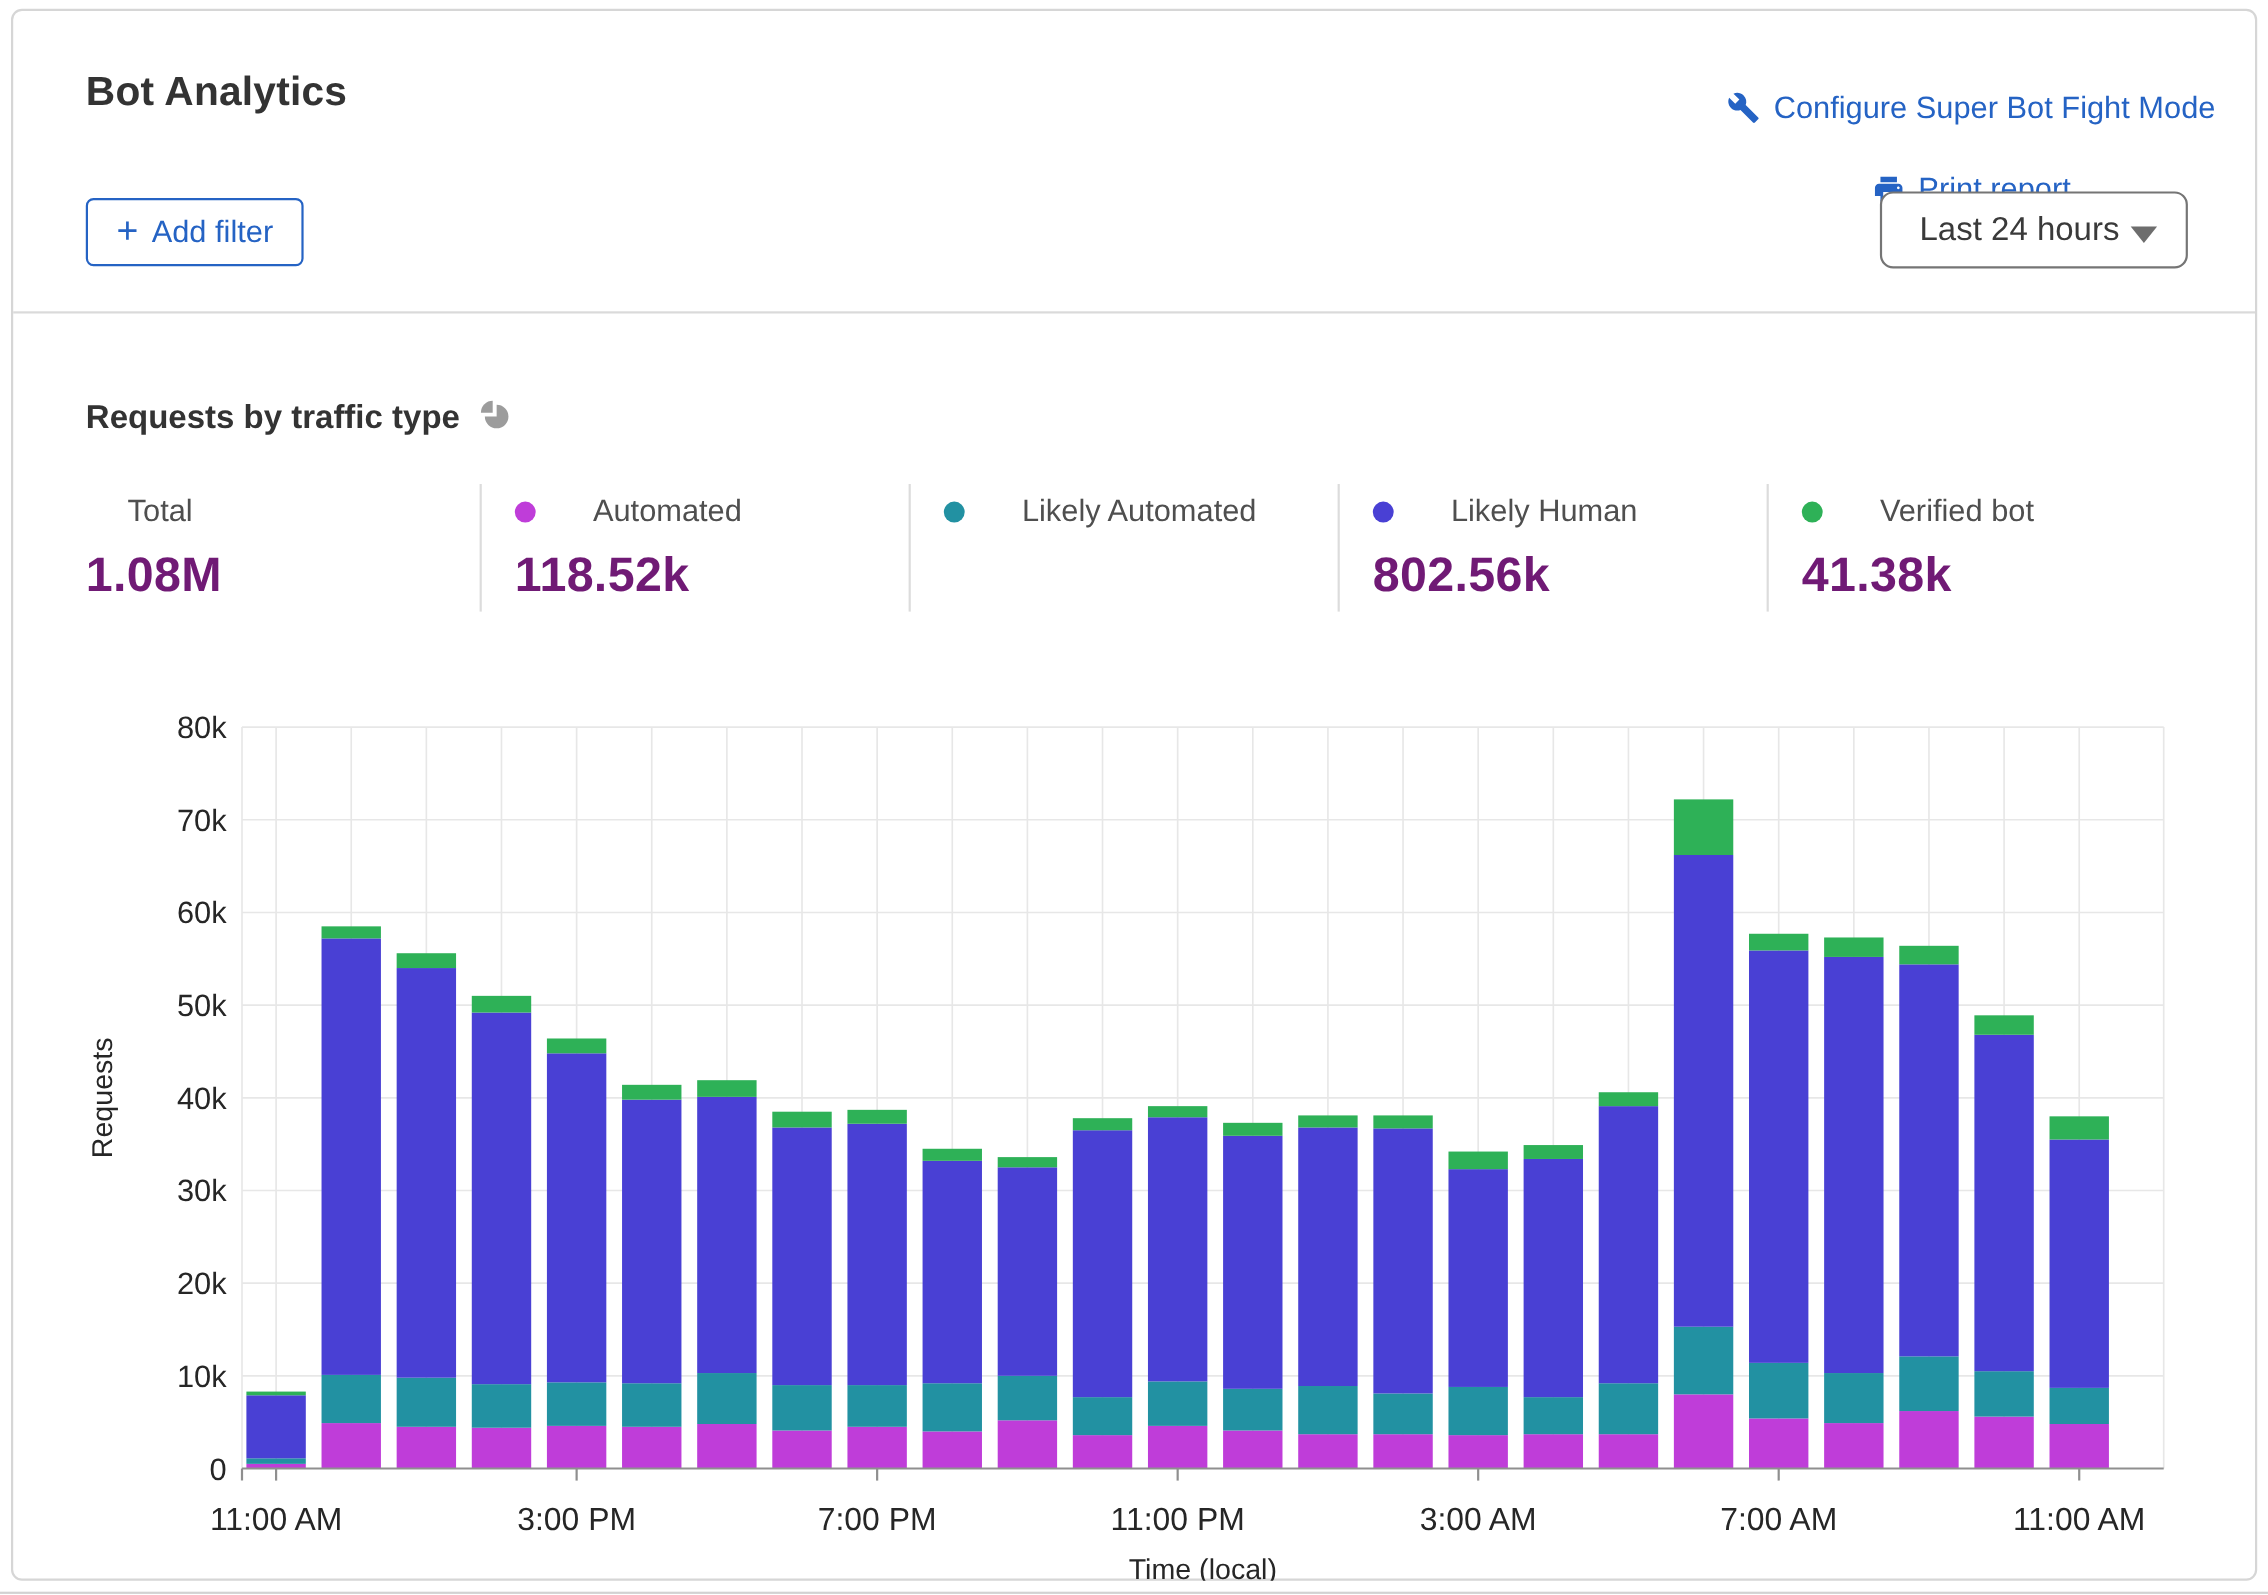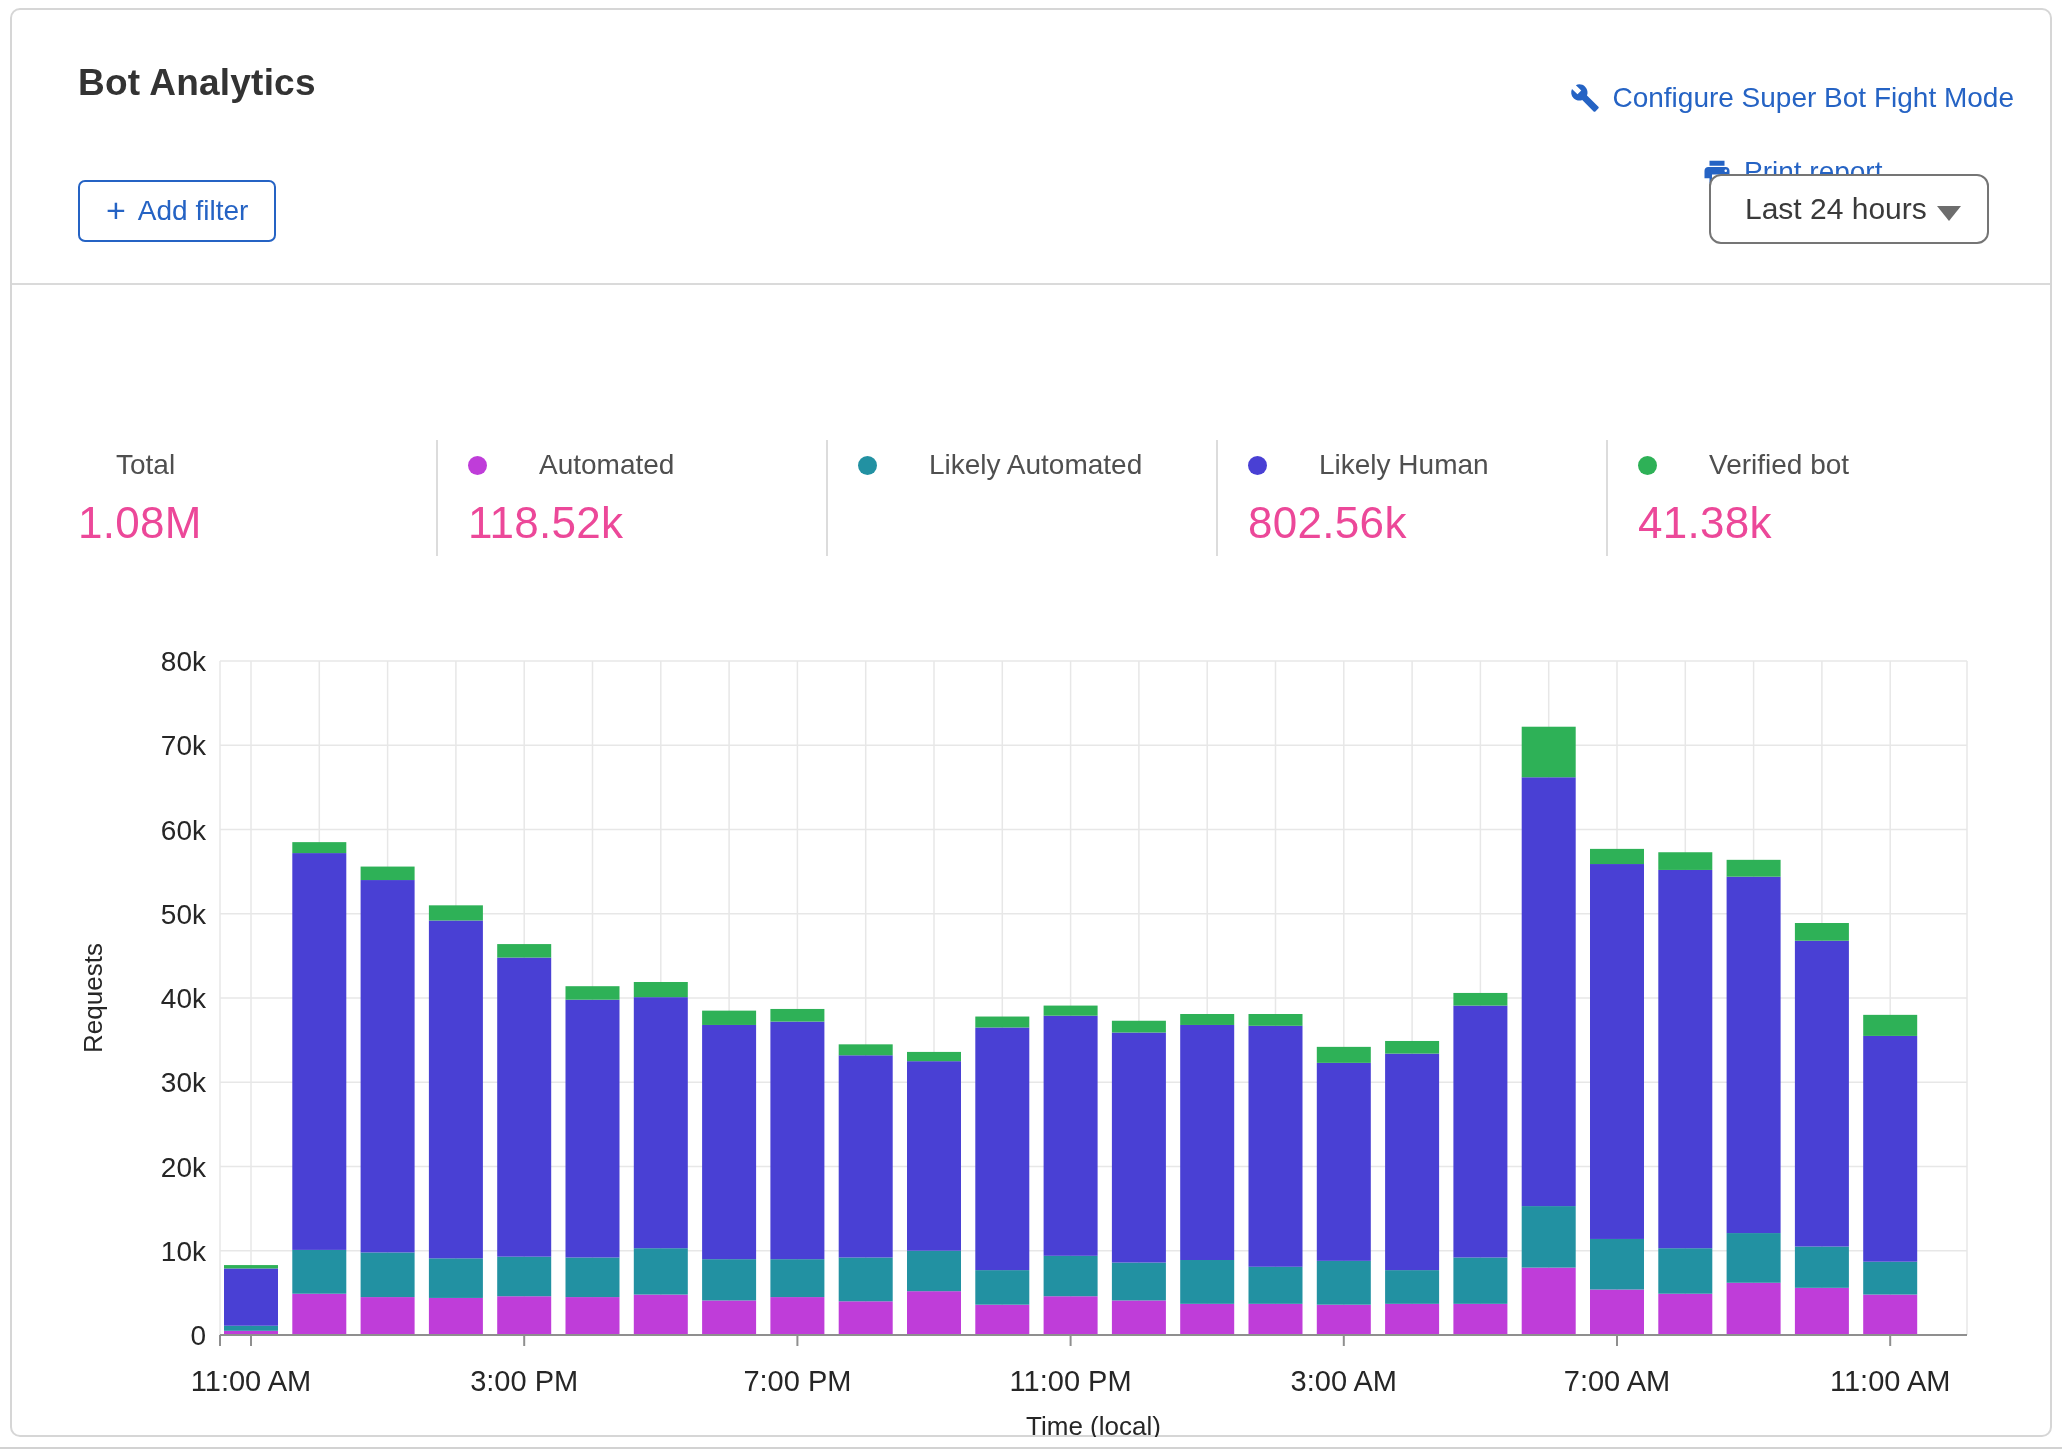--- a/index.html
+++ b/index.html
@@ -43,21 +43,21 @@
     align-items:center; gap:18px; }
   .section-heading { font-size:30px; font-weight:700; color:#333; }
 
   .stats-row { position:absolute; left:66px; top:430px; width:1918px; display:flex; }
   .stat-col { flex:1 1 0; padding:8px 10px 8px 30px; }
   .stat-col:first-child { padding-left:0; }
   .stat-col + .stat-col { border-left:2px solid #dcdcdc; }
   .stat-label-row { display:flex; align-items:center; gap:14px; height:34px; }
   .stat-dot { width:19px; height:19px; border-radius:50%; flex:0 0 auto; }
   .stat-label { font-size:28px; color:#4f4f4f;margin-left:38px; }
-  .stat-value { margin-top:16px; font-size:44px; font-weight:400; color:#ec4899;
+  .stat-value { margin-top:16px; font-size:44px; font-weight:700; color:#701a75;
     letter-spacing:0.3px; }
 
   
   .chart-svg { position:absolute; left:56px; top:622px; width:1930px; height:805px;
     font-family:"Liberation Sans", sans-serif; }
 </style>
 </head>
 <body>
 
 <div class="stage">
@@ -89,20 +89,29 @@
       <span>Add filter</span>
     </button>
 
     <div class="range-select">
       <span>Last 24 hours</span>
       <span class="chev"></span>
     </div>
 
     <div class="header-divider"></div>
 
+    <div class="section-heading-row">
+      <span class="section-heading">Requests by traffic type</span>
+      <span>
+        <svg width="31" height="31" viewBox="0 0 26 26" fill="#9c9c9c">
+          <path d="M13 14 L13 5 A9 9 0 1 1 4 14 Z"></path>
+          <path d="M10 11 L1 11 A9 9 0 0 1 10 2 Z"></path>
+        </svg>
+      </span>
+    </div>
 
     <div class="stats-row">
       <div class="stat-col">
         <div class="stat-label-row">
           <span class="stat-label">Total</span>
         </div>
         <div class="stat-value">1.08M</div>
       </div>
       <div class="stat-col">
         <div class="stat-label-row">

